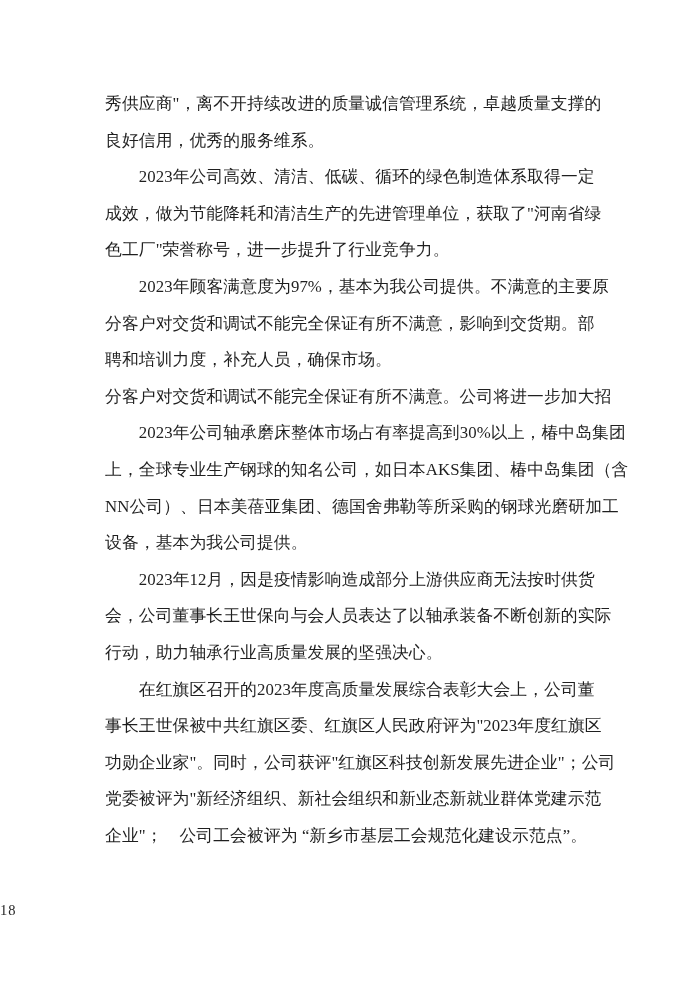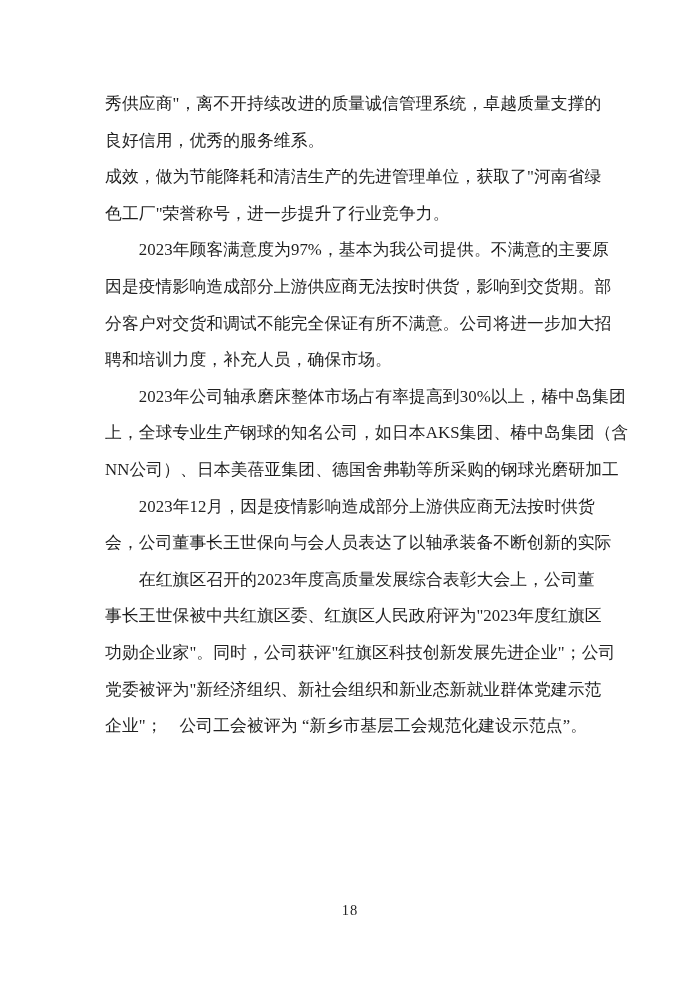--- a/index.html
+++ b/index.html
@@ -28,44 +28,46 @@
     color: #1f1f1f;
     white-space: pre;
     letter-spacing: 0.1px;
     text-align: left;
   }
   .page-number {
     position: absolute;
     top: 902px;
     left: 0;
     width: 100%;
-    text-align: center;
     font-size: 14.5px;
     color: #262626;
     letter-spacing: 1px;
   }
 </style>
 </head>
 <body>
 
 <div class="page">
   <div class="text-block">
     <div class="line">秀供应商"，离不开持续改进的质量诚信管理系统，卓越质量支撑的</div>
     <div class="line">良好信用，优秀的服务维系。</div>
+    <div class="line">　　2023年公司高效、清洁、低碳、循环的绿色制造体系取得一定</div>
     <div class="line">成效，做为节能降耗和清洁生产的先进管理单位，获取了"河南省绿</div>
     <div class="line">色工厂"荣誉称号，进一步提升了行业竞争力。</div>
     <div class="line">　　2023年顾客满意度为97%，基本为我公司提供。不满意的主要原</div>
-    <div class="line">因是疫情影响造成部分上游供应商无法按时供货，影响到交货期。部</div>
+    <div class="line">分客户对交货和调试不能完全保证有所不满意，影响到交货期。部</div>
+    <div class="line">聘和培训力度，补充人员，确保市场。</div>
     <div class="line">分客户对交货和调试不能完全保证有所不满意。公司将进一步加大招</div>
-    <div class="line">聘和培训力度，补充人员，确保市场。</div>
     <div class="line">　　2023年公司轴承磨床整体市场占有率提高到30%以上，椿中岛集团</div>
     <div class="line">上，全球专业生产钢球的知名公司，如日本AKS集团、椿中岛集团（含</div>
     <div class="line">NN公司）、日本美蓓亚集团、德国舍弗勒等所采购的钢球光磨研加工</div>
+    <div class="line">设备，基本为我公司提供。</div>
     <div class="line">　　2023年12月，因是疫情影响造成部分上游供应商无法按时供货</div>
     <div class="line">会，公司董事长王世保向与会人员表达了以轴承装备不断创新的实际</div>
+    <div class="line">行动，助力轴承行业高质量发展的坚强决心。</div>
     <div class="line">　　在红旗区召开的2023年度高质量发展综合表彰大会上，公司董</div>
     <div class="line">事长王世保被中共红旗区委、红旗区人民政府评为"2023年度红旗区</div>
     <div class="line">功勋企业家"。同时，公司获评"红旗区科技创新发展先进企业"；公司</div>
     <div class="line">党委被评为"新经济组织、新社会组织和新业态新就业群体党建示范</div>
     <div class="line">企业"；　公司工会被评为 “新乡市基层工会规范化建设示范点”。</div>
   </div>
   <div class="page-number">18</div>
 </div>
 
 </body></html>

